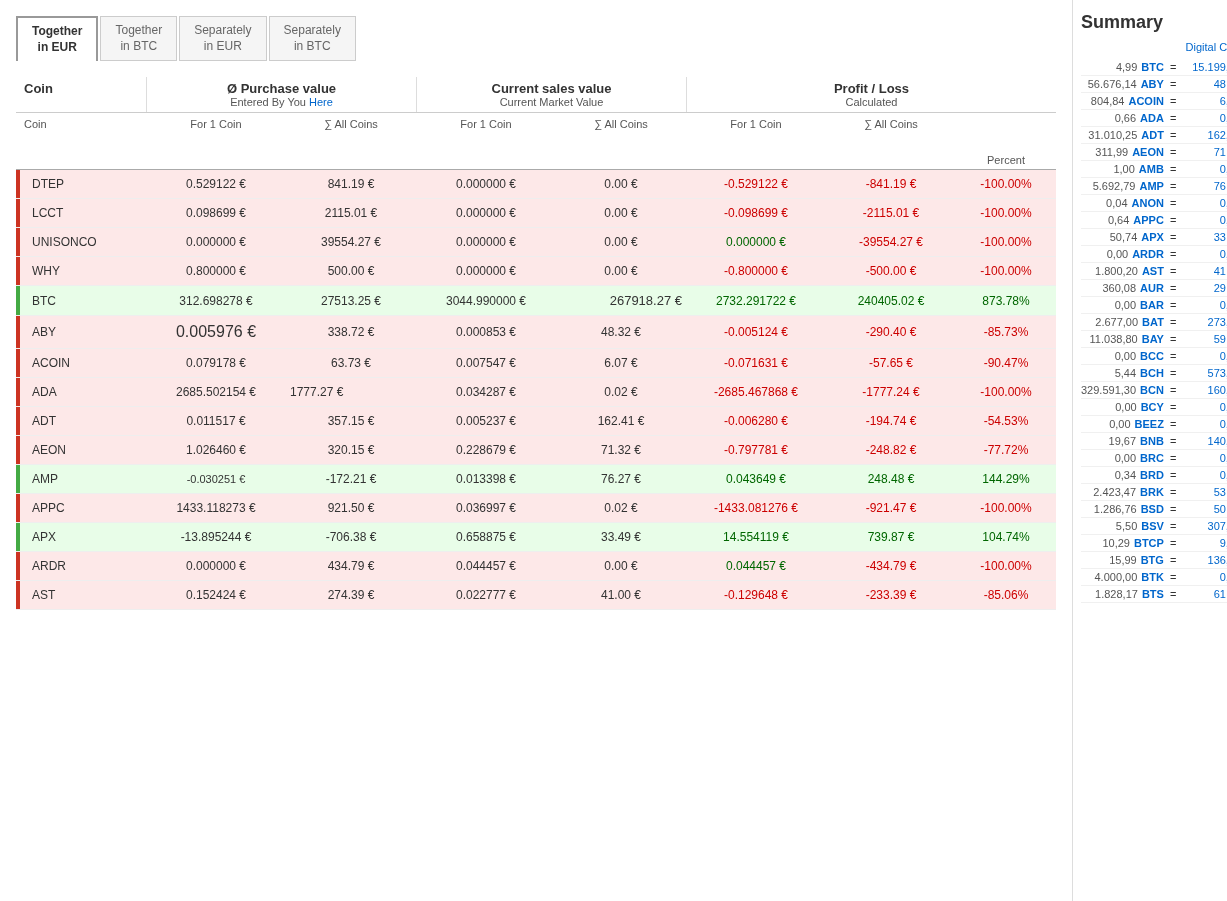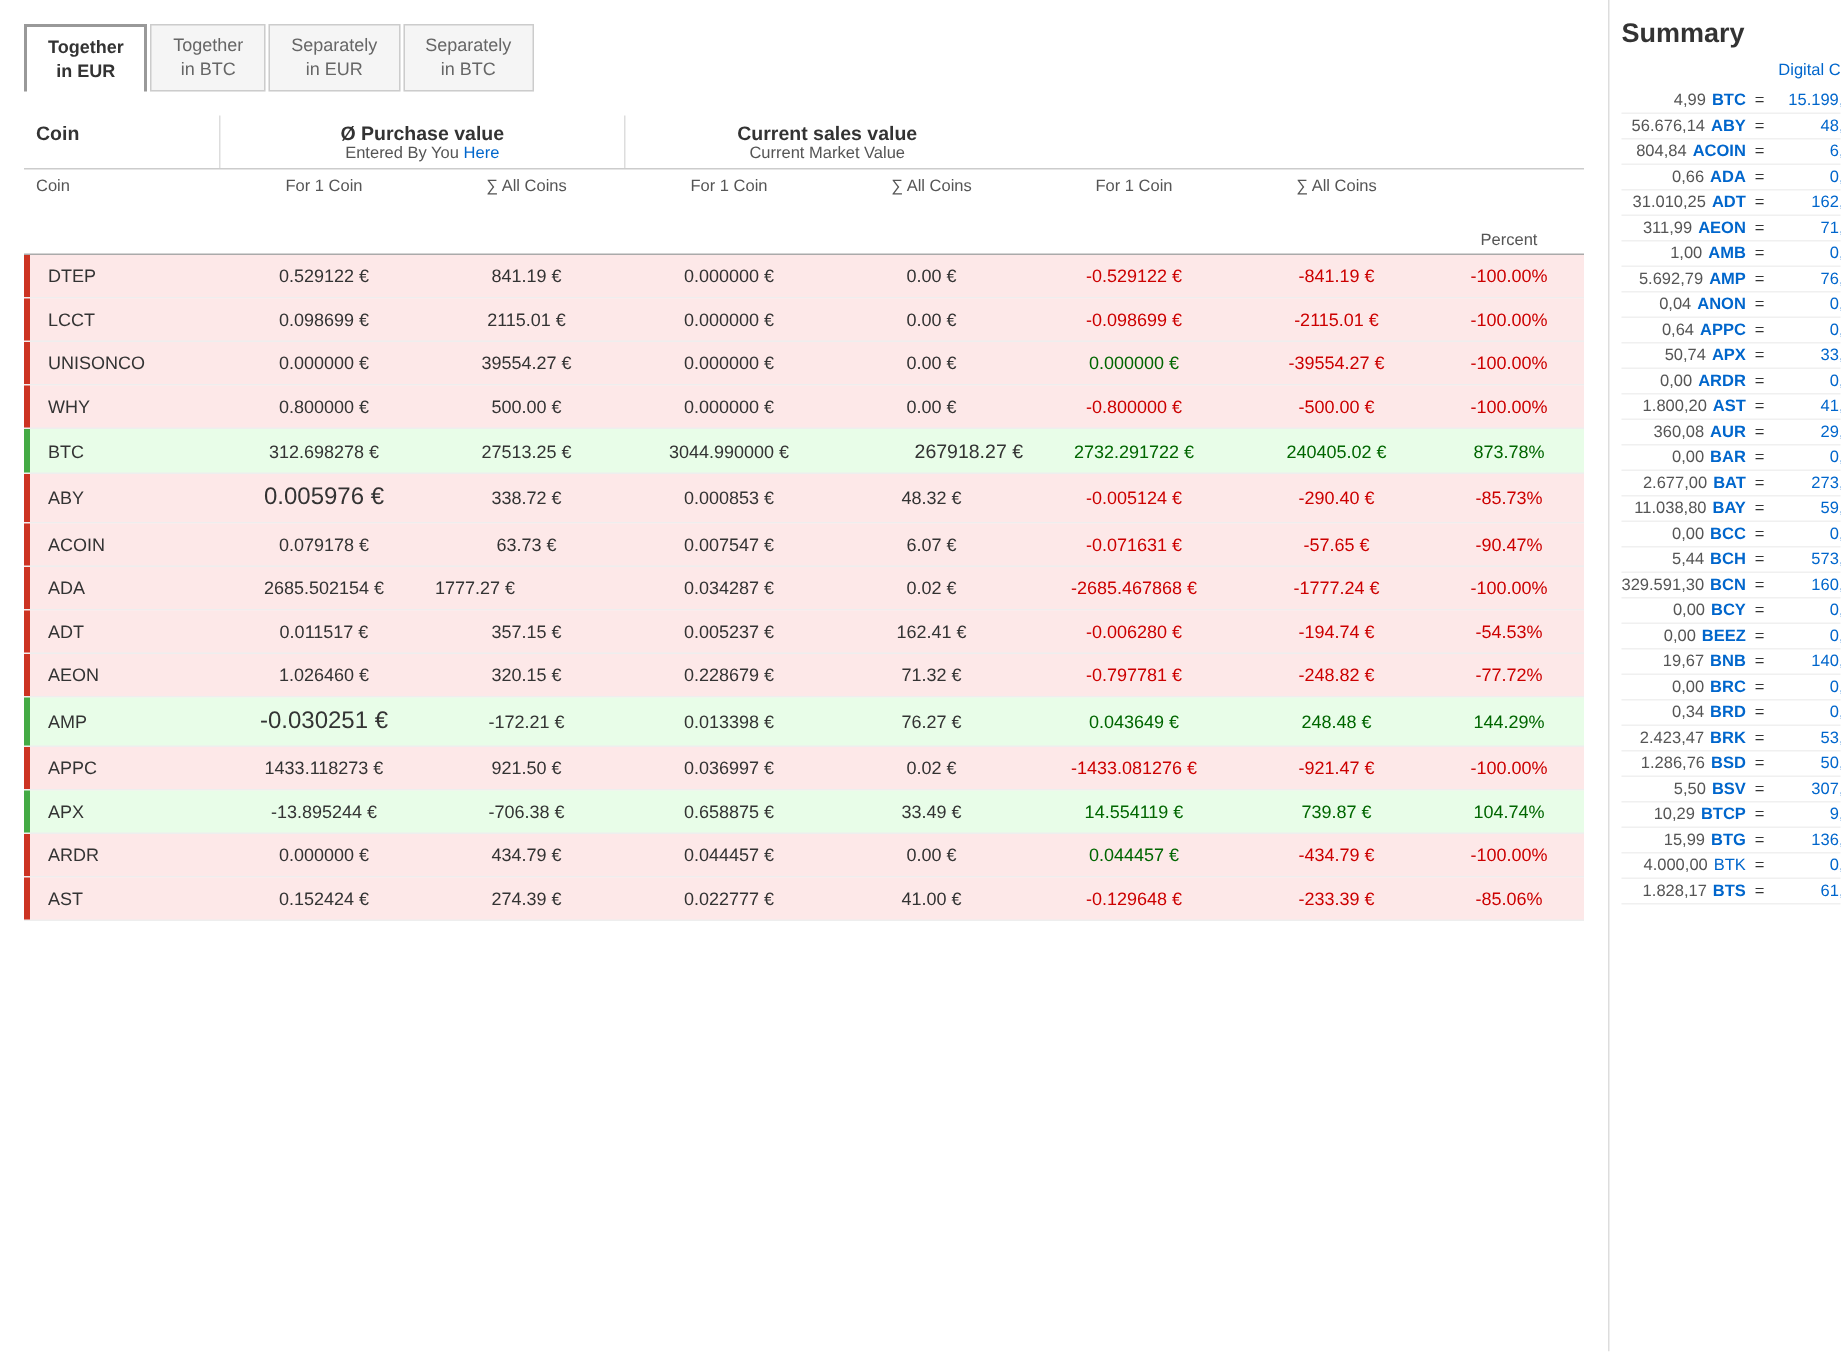--- a/index.html
+++ b/index.html
@@ -42,20 +42,24 @@
       <div style="padding:4px 8px; font-weight:bold; font-size:13px;">Coin</div>
       <div style="text-align:center; padding:4px; border-left:1px solid #ddd;">
         <div style="font-weight:bold; font-size:13px;">Ø Purchase value</div>
         <div style="font-size:11px;">
           <span style="color:#555;">Entered By You </span><span style="color:#0066cc; cursor:pointer;">Here</span>
         </div>
       </div>
       <div style="text-align:center; padding:4px; border-left:1px solid #ddd;">
         <div style="font-weight:bold; font-size:13px;">Current sales value</div>
         <div style="font-size:11px; color:#555;">Current Market Value</div>
+      </div>
+      <div style="text-align:center; padding:4px; border-left:1px solid #ddd;">
+        <div style="font-weight:bold; font-size:13px;">Profit / Loss</div>
+        <div style="font-size:11px; color:#555;">Calculated</div>
       </div>
     </div>
 
     <div style="display:grid; grid-template-columns:130px 140px 130px 140px 130px 140px 130px 100px; border-bottom:1px solid #aaa; padding:3px 0; margin-bottom:0;">
       <div style="padding-left:8px; font-size:11px; color:#555;">Coin</div>
       <div style="text-align:center; font-size:11px; color:#555;">For 1 Coin</div>
       <div style="text-align:center; font-size:11px; color:#555;">∑ All Coins</div>
       <div style="text-align:center; font-size:11px; color:#555;">For 1 Coin</div>
       <div style="text-align:center; font-size:11px; color:#555;">∑ All Coins</div>
       <div style="text-align:center; font-size:11px; color:#555;">For 1 Coin</div>
@@ -170,21 +174,21 @@
           <div style="font-size: 12px; padding: 2px 4px; text-align: center;">320.15 €</div>
           <div style="font-size: 12px; padding: 2px 4px; text-align: center;">0.228679 €</div>
           <div style="font-size: 12px; padding: 2px 4px; text-align: center;">71.32 €</div>
           <div style="font-size: 12px; padding: 2px 4px; text-align: center; color: rgb(204, 0, 0);">-0.797781 €</div>
           <div style="font-size: 12px; padding: 2px 4px; text-align: center; color: rgb(204, 0, 0);">-248.82 €</div>
           <div style="font-size: 12px; padding: 2px 4px; text-align: center; color: rgb(204, 0, 0);">-77.72%</div>
         </div>
         <div class="data-row" style="display: grid; grid-template-columns: 130px 140px 130px 140px 130px 140px 130px 100px; padding: 5px 0px; border-bottom: 1px solid rgb(238, 238, 238); align-items: center; position: relative; background: rgb(232, 253, 232);">
           <div style="position: absolute; left: 0px; top: 0px; bottom: 0px; width: 4px; background: rgb(68, 170, 68);"></div>
           <div style="font-size: 12px; padding: 2px 4px 2px 16px; text-align: left; font-weight: 500;">AMP</div>
-          <div style="font-size: 16px; padding: 2px 4px; text-align: center;">-0.030251 €</div>
+          <div style="font-size: 11px; padding: 2px 4px; text-align: center;">-0.030251 €</div>
           <div style="font-size: 12px; padding: 2px 4px; text-align: center;">-172.21 €</div>
           <div style="font-size: 12px; padding: 2px 4px; text-align: center;">0.013398 €</div>
           <div style="font-size: 12px; padding: 2px 4px; text-align: center;">76.27 €</div>
           <div style="font-size: 12px; padding: 2px 4px; text-align: center; color: rgb(0, 102, 0);">0.043649 €</div>
           <div style="font-size: 12px; padding: 2px 4px; text-align: center; color: rgb(0, 102, 0);">248.48 €</div>
           <div style="font-size: 12px; padding: 2px 4px; text-align: center; color: rgb(0, 102, 0);">144.29%</div>
         </div>
         <div class="data-row" style="display: grid; grid-template-columns: 130px 140px 130px 140px 130px 140px 130px 100px; padding: 5px 0px; border-bottom: 1px solid rgb(238, 238, 238); align-items: center; position: relative; background: rgb(253, 232, 232);">
           <div style="position: absolute; left: 0px; top: 0px; bottom: 0px; width: 4px; background: rgb(204, 51, 34);"></div>
           <div style="font-size: 12px; padding: 2px 4px 2px 16px; text-align: left; font-weight: 500;">APPC</div>
@@ -411,21 +415,21 @@
           <span style="color: rgb(0, 102, 204); min-width: 70px; text-align: right;">9,55 €</span>
         </div>
         <div style="display: flex; justify-content: flex-end; padding: 2px 0px; border-bottom: 1px solid rgb(240, 240, 240); font-size: 11px; gap: 2px;">
           <span style="color: rgb(85, 85, 85); text-align: right; flex: 1 1 0%;">15,99</span>
           <span style="color: rgb(0, 102, 204); font-weight: bold; padding: 0px 2px; cursor: pointer;">BTG</span>
           <span style="color: rgb(51, 51, 51); padding: 0px 2px;">=</span>
           <span style="color: rgb(0, 102, 204); min-width: 70px; text-align: right;">136,57 €</span>
         </div>
         <div style="display: flex; justify-content: flex-end; padding: 2px 0px; border-bottom: 1px solid rgb(240, 240, 240); font-size: 11px; gap: 2px;">
           <span style="color: rgb(85, 85, 85); text-align: right; flex: 1 1 0%;">4.000,00</span>
-          <span style="color: rgb(0, 102, 204); font-weight: normal; padding: 0px 2px; cursor: pointer;">BTK</span>
+          <span style="color: rgb(0, 102, 204); font-weight: bold; padding: 0px 2px; cursor: pointer;">BTK</span>
           <span style="color: rgb(51, 51, 51); padding: 0px 2px;">=</span>
           <span style="color: rgb(0, 102, 204); min-width: 70px; text-align: right;">0,04 €</span>
         </div>
         <div style="display: flex; justify-content: flex-end; padding: 2px 0px; border-bottom: 1px solid rgb(240, 240, 240); font-size: 11px; gap: 2px;">
           <span style="color: rgb(85, 85, 85); text-align: right; flex: 1 1 0%;">1.828,17</span>
           <span style="color: rgb(0, 102, 204); font-weight: bold; padding: 0px 2px; cursor: pointer;">BTS</span>
           <span style="color: rgb(51, 51, 51); padding: 0px 2px;">=</span>
           <span style="color: rgb(0, 102, 204); min-width: 70px; text-align: right;">61,57 €</span>
         </div>
       </div>

